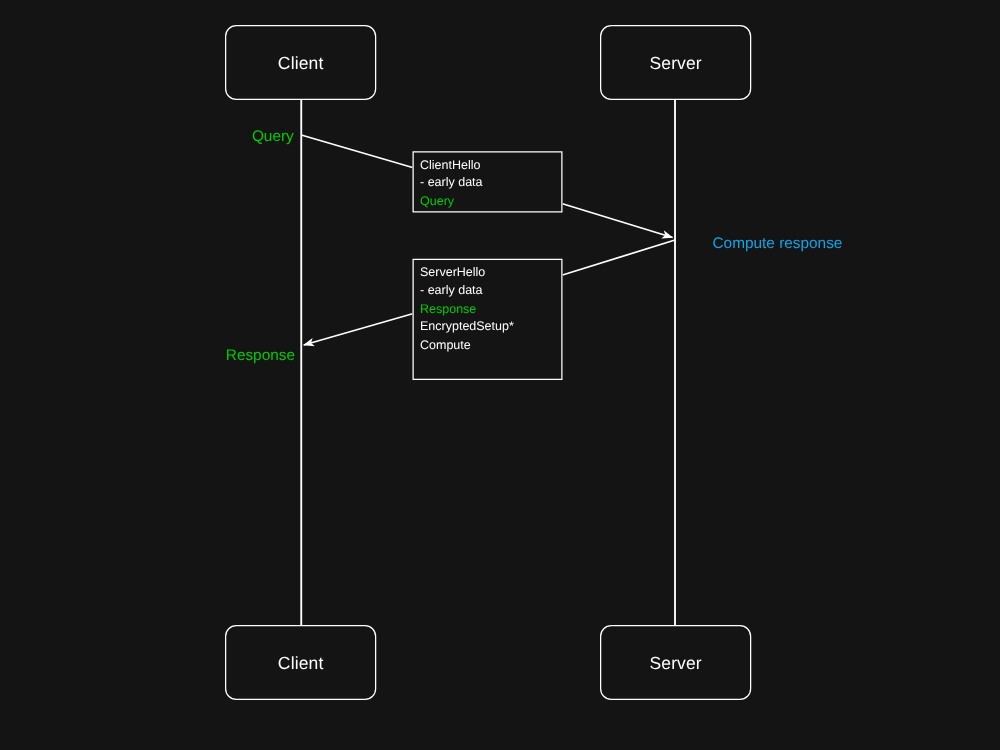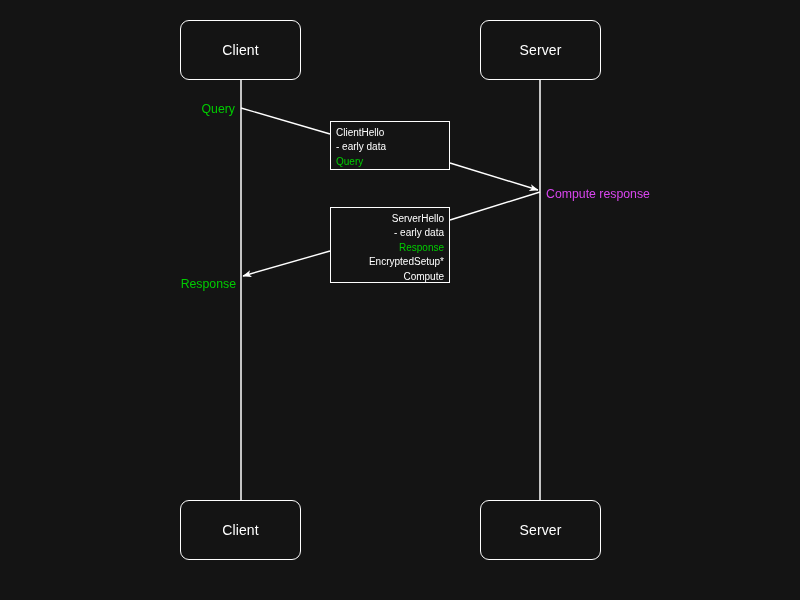--- a/index.html
+++ b/index.html
@@ -95,23 +95,23 @@
       <span class="actor-label">Server</span>
     </div>
     <div class="actor-box" style="left: 480px; top: 500px; width: 121px; height: 60px; border-color: rgb(255, 255, 255);">
       <span class="actor-label">Server</span>
     </div>
     <div class="msg-box" style="left: 330px; top: 121px; width: 120px; height: 49px; border-color: rgb(255, 255, 255);">
       <div class="msg-line">ClientHello</div>
       <div class="msg-line">- early data</div>
       <div class="msg-line accent" style="color: rgb(0, 204, 0);">Query</div>
     </div>
-    <div class="msg-box" style="left: 330px; top: 207px; width: 120px; height: 76px; border-color: rgb(255, 255, 255); text-align: right;">
+    <div class="msg-box" style="left: 330px; top: 207px; width: 120px; height: 97px; border-color: rgb(255, 255, 255);">
       <div class="msg-line">ServerHello</div>
       <div class="msg-line">- early data</div>
       <div class="msg-line accent" style="color: rgb(0, 204, 0);">Response</div>
       <div class="msg-line">EncryptedSetup*</div>
       <div class="msg-line">Compute</div>
     </div>
     <div class="note right-aligned" style="left: 180px; top: 103px; width: 55px; color: rgb(0, 204, 0);">Query</div>
-    <div class="note" style="left: 546px; top: 188px; width: 110px; color: #d946ef;">Compute response</div>
+    <div class="note" style="left: 570px; top: 188px; width: 110px; color: #0ea5e9;">Compute response</div>
     <div class="note right-aligned" style="left: 160px; top: 278px; width: 76px; color: rgb(0, 204, 0);">Response</div>
   </div>
 
 </body></html>

